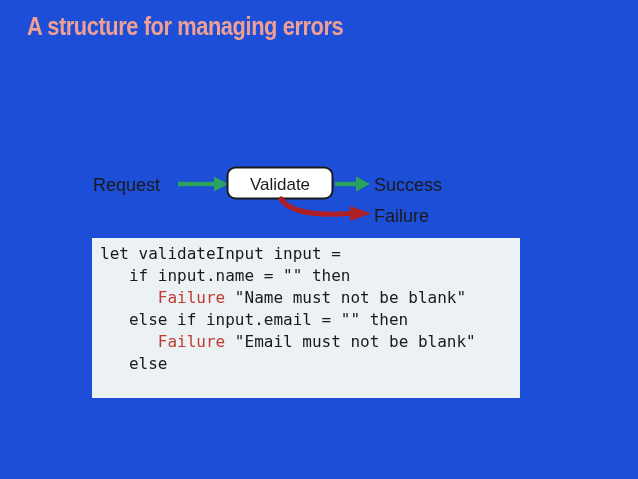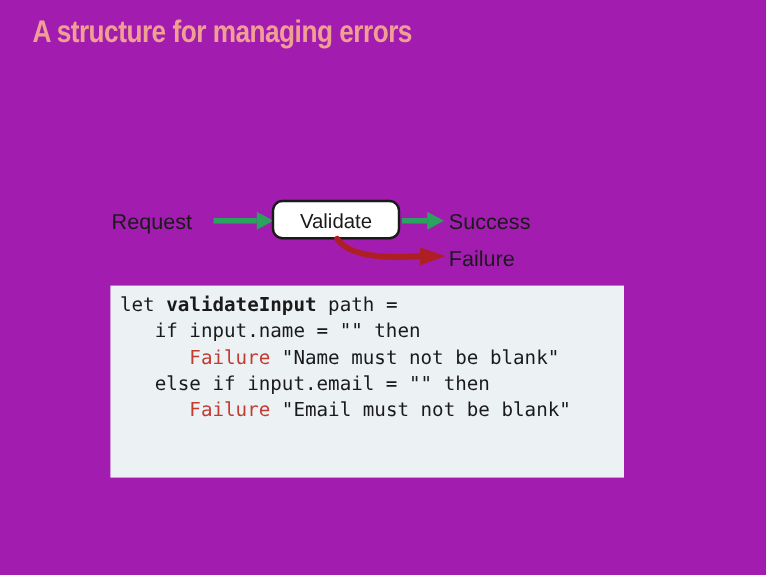--- a/index.html
+++ b/index.html
@@ -1,17 +1,17 @@
 <!DOCTYPE html>
 <html style="--title-color: #f0a093; --ok-color: #29a35e; --fail-color: #ae1f23; --code-bg: #ecf1f3; --code-fail-color: #c23b32; --code-ok-color: #2fa566;"><head>
 <meta charset="utf-8">
 <style>
   html,body{margin:0;padding:0;background:#fff;}
   .slide{
-    position:relative;width:638px;height:479px;background:#a21caf;
+    position:relative;width:638px;height:479px;background:#1d4ed8;
     overflow:hidden;font-family:"Liberation Sans",sans-serif;
   }
   .slide-title{
     position:absolute;left:27px;top:11px;margin:0;
     font-size:26px;font-weight:bold;letter-spacing:-0.5px;
     color:var(--title-color,#f0a093);
     transform:scaleX(0.84);transform-origin:left top;
     white-space:nowrap;
   }
   .diagram-svg{position:absolute;left:0;top:155px;width:638px;height:75px;}
@@ -30,21 +30,21 @@
   .code-block{
     position:absolute;left:92px;top:238px;width:428px;height:160px;
     background:var(--code-bg,#ecf1f3);box-sizing:border-box;
     padding:5px 0 0 8px;
   }
   .code-line{
     white-space:pre;font-family:"DejaVu Sans Mono","Liberation Mono",monospace;
     font-size:16px;line-height:22px;color:#1a1a1a;
   }
   .tok-p{}
-  .tok-b{font-weight:bold;}
+  .tok-b{font-weight:normal;}
   .tok-f{color:var(--code-fail-color,#c23b32);}
   .tok-ok{color:var(--code-ok-color,#2fa566);}
 </style>
 </head>
 <body>
 
 <div class="slide">
 
   <h1 class="slide-title">A structure for managing errors</h1>
 
@@ -71,20 +71,21 @@
 
     <g>
       <path class="red-arrow-path" d="M 281 199 C 289 211 312 216 349 213.5"></path>
       <polygon class="red-arrow-head" points="350,206 371,213.5 350,221"></polygon>
     </g>
 
     <text class="diagram-label" x="374" y="222">Failure</text>
   </svg>
 
   <div class="code-block">
-      <div class="code-line"><span class="tok-p">let </span><span class="tok-b">validateInput</span><span class="tok-p"> path =</span></div>
+      <div class="code-line"><span class="tok-p">let </span><span class="tok-b">validateInput</span><span class="tok-p"> input =</span></div>
       <div class="code-line"><span class="tok-p">   if input.name = "" then</span></div>
       <div class="code-line"><span class="tok-p">      </span><span class="tok-f">Failure</span><span class="tok-p"> "Name must not be blank"</span></div>
       <div class="code-line"><span class="tok-p">   else if input.email = "" then</span></div>
       <div class="code-line"><span class="tok-p">      </span><span class="tok-f">Failure</span><span class="tok-p"> "Email must not be blank"</span></div>
+      <div class="code-line"><span class="tok-p">   else</span></div>
     </div>
 
 </div>
 
 </body></html>

